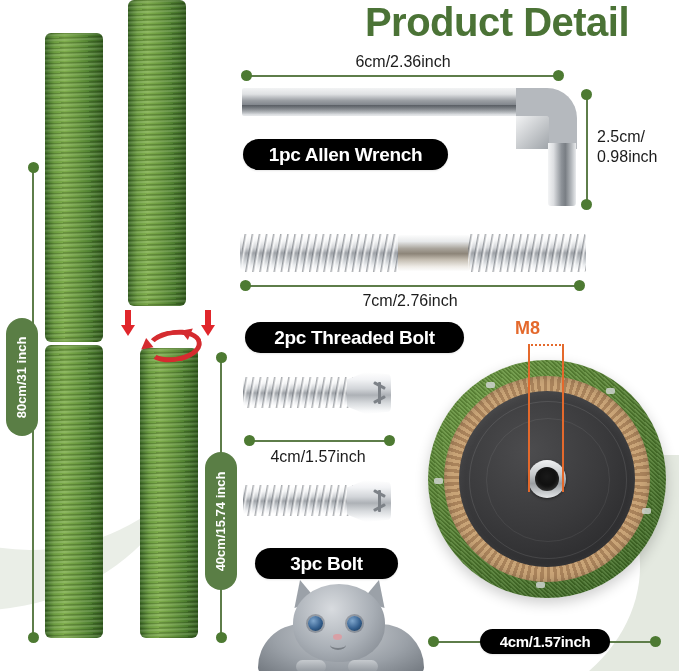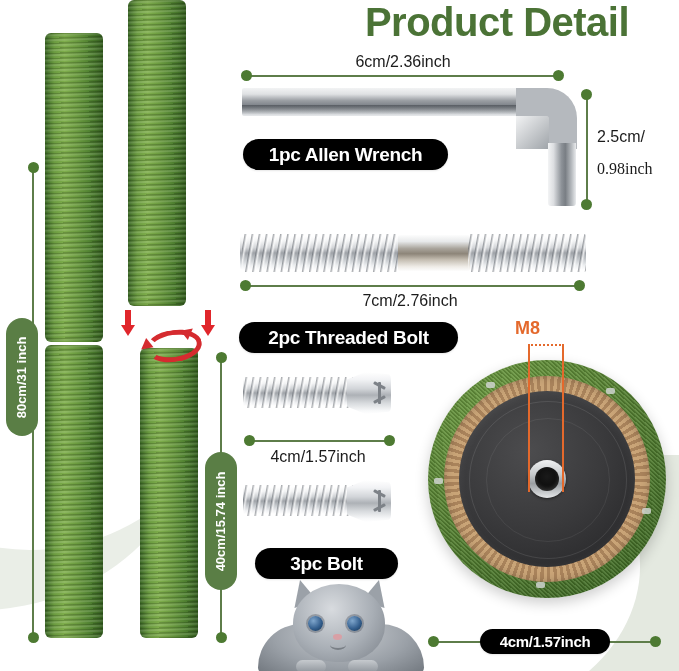--- a/index.html
+++ b/index.html
@@ -51,21 +51,21 @@
     position:absolute;
     background:#000000;color:#ffffff;
     border-radius:18px;
     font-weight:bold;
     display:flex;align-items:center;justify-content:center;
     letter-spacing:-0.3px;
     box-shadow:0 1px 2px rgba(0,0,0,0.10);
     white-space:nowrap;
   }
   .badge-wrench{left:243px;top:139px;width:205px;height:31px;font-size:19px;}
-  .badge-bolt{left:239px;top:322px;width:219px;height:31px;font-size:19px;}
+  .badge-bolt{left:245px;top:322px;width:219px;height:31px;font-size:19px;}
   .badge-screw{left:255px;top:548px;width:143px;height:31px;font-size:19px;}
   .badge-dim{
     left:480px;top:629px;width:130px;height:25px;font-size:15px;
     border-radius:13px;z-index:7;
   }
   .badge-vert{
     position:absolute;background:#5a7e45;color:#fff;border-radius:16px;
     font-weight:bold;font-size:13px;display:flex;align-items:center;
     justify-content:center;white-space:nowrap;letter-spacing:0px;
   }
@@ -420,21 +420,21 @@
       <div class="wrench-h"></div>
       <div class="wrench-shadow"></div>
       <div class="wrench-elbow"></div>
       <div class="wrench-v"></div>
     </div>
 
     <div class="dimline-v" style="left:586px;top:94px;height:110px;"></div>
     <div class="dot" style="left:581px;top:89px;"></div>
     <div class="dot" style="left:581px;top:199px;"></div>
     <div class="dimtext" style="left:597px;top:128px;">2.5cm/</div>
-    <div class="dimtext" style="left:597px;top:160px;font-family:Liberation Serif, serif;">0.98inch</div>
+    <div class="dimtext" style="left:597px;top:148px;">0.98inch</div>
 
     <div class="badge badge-wrench">1pc Allen Wrench</div>
   </div>
 
   <div>
     <div class="bolt">
       <div class="bolt-body"></div>
       <div class="bolt-threads-l"></div>
       <div class="bolt-mid"></div>
       <div class="bolt-threads-r"></div>

